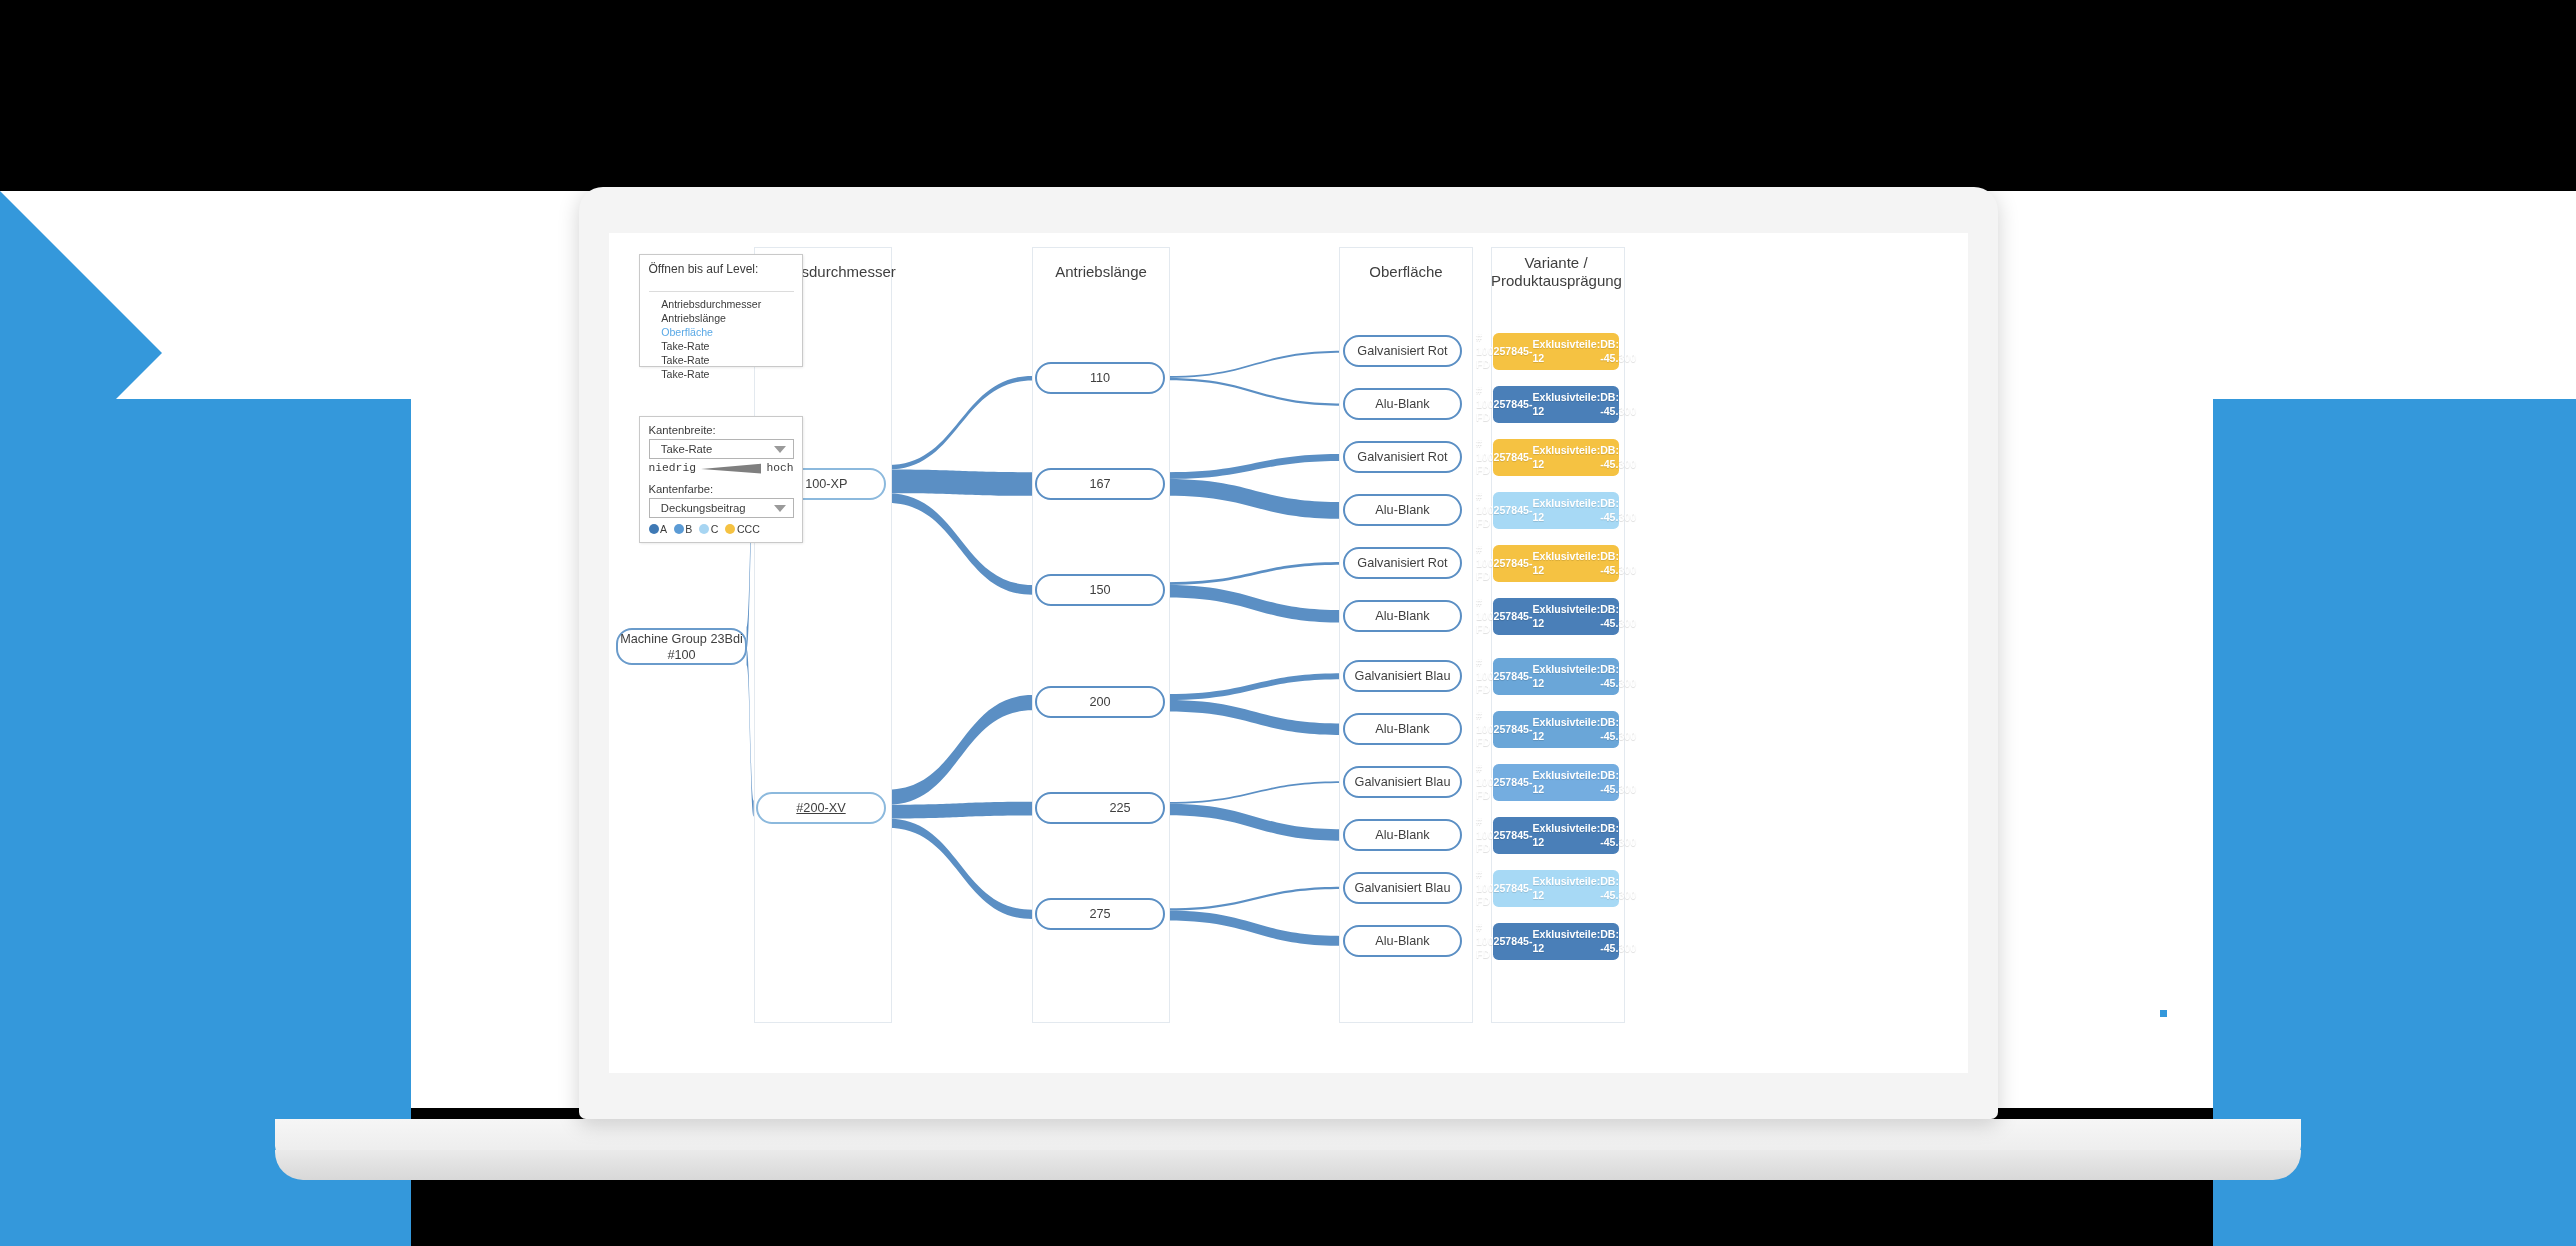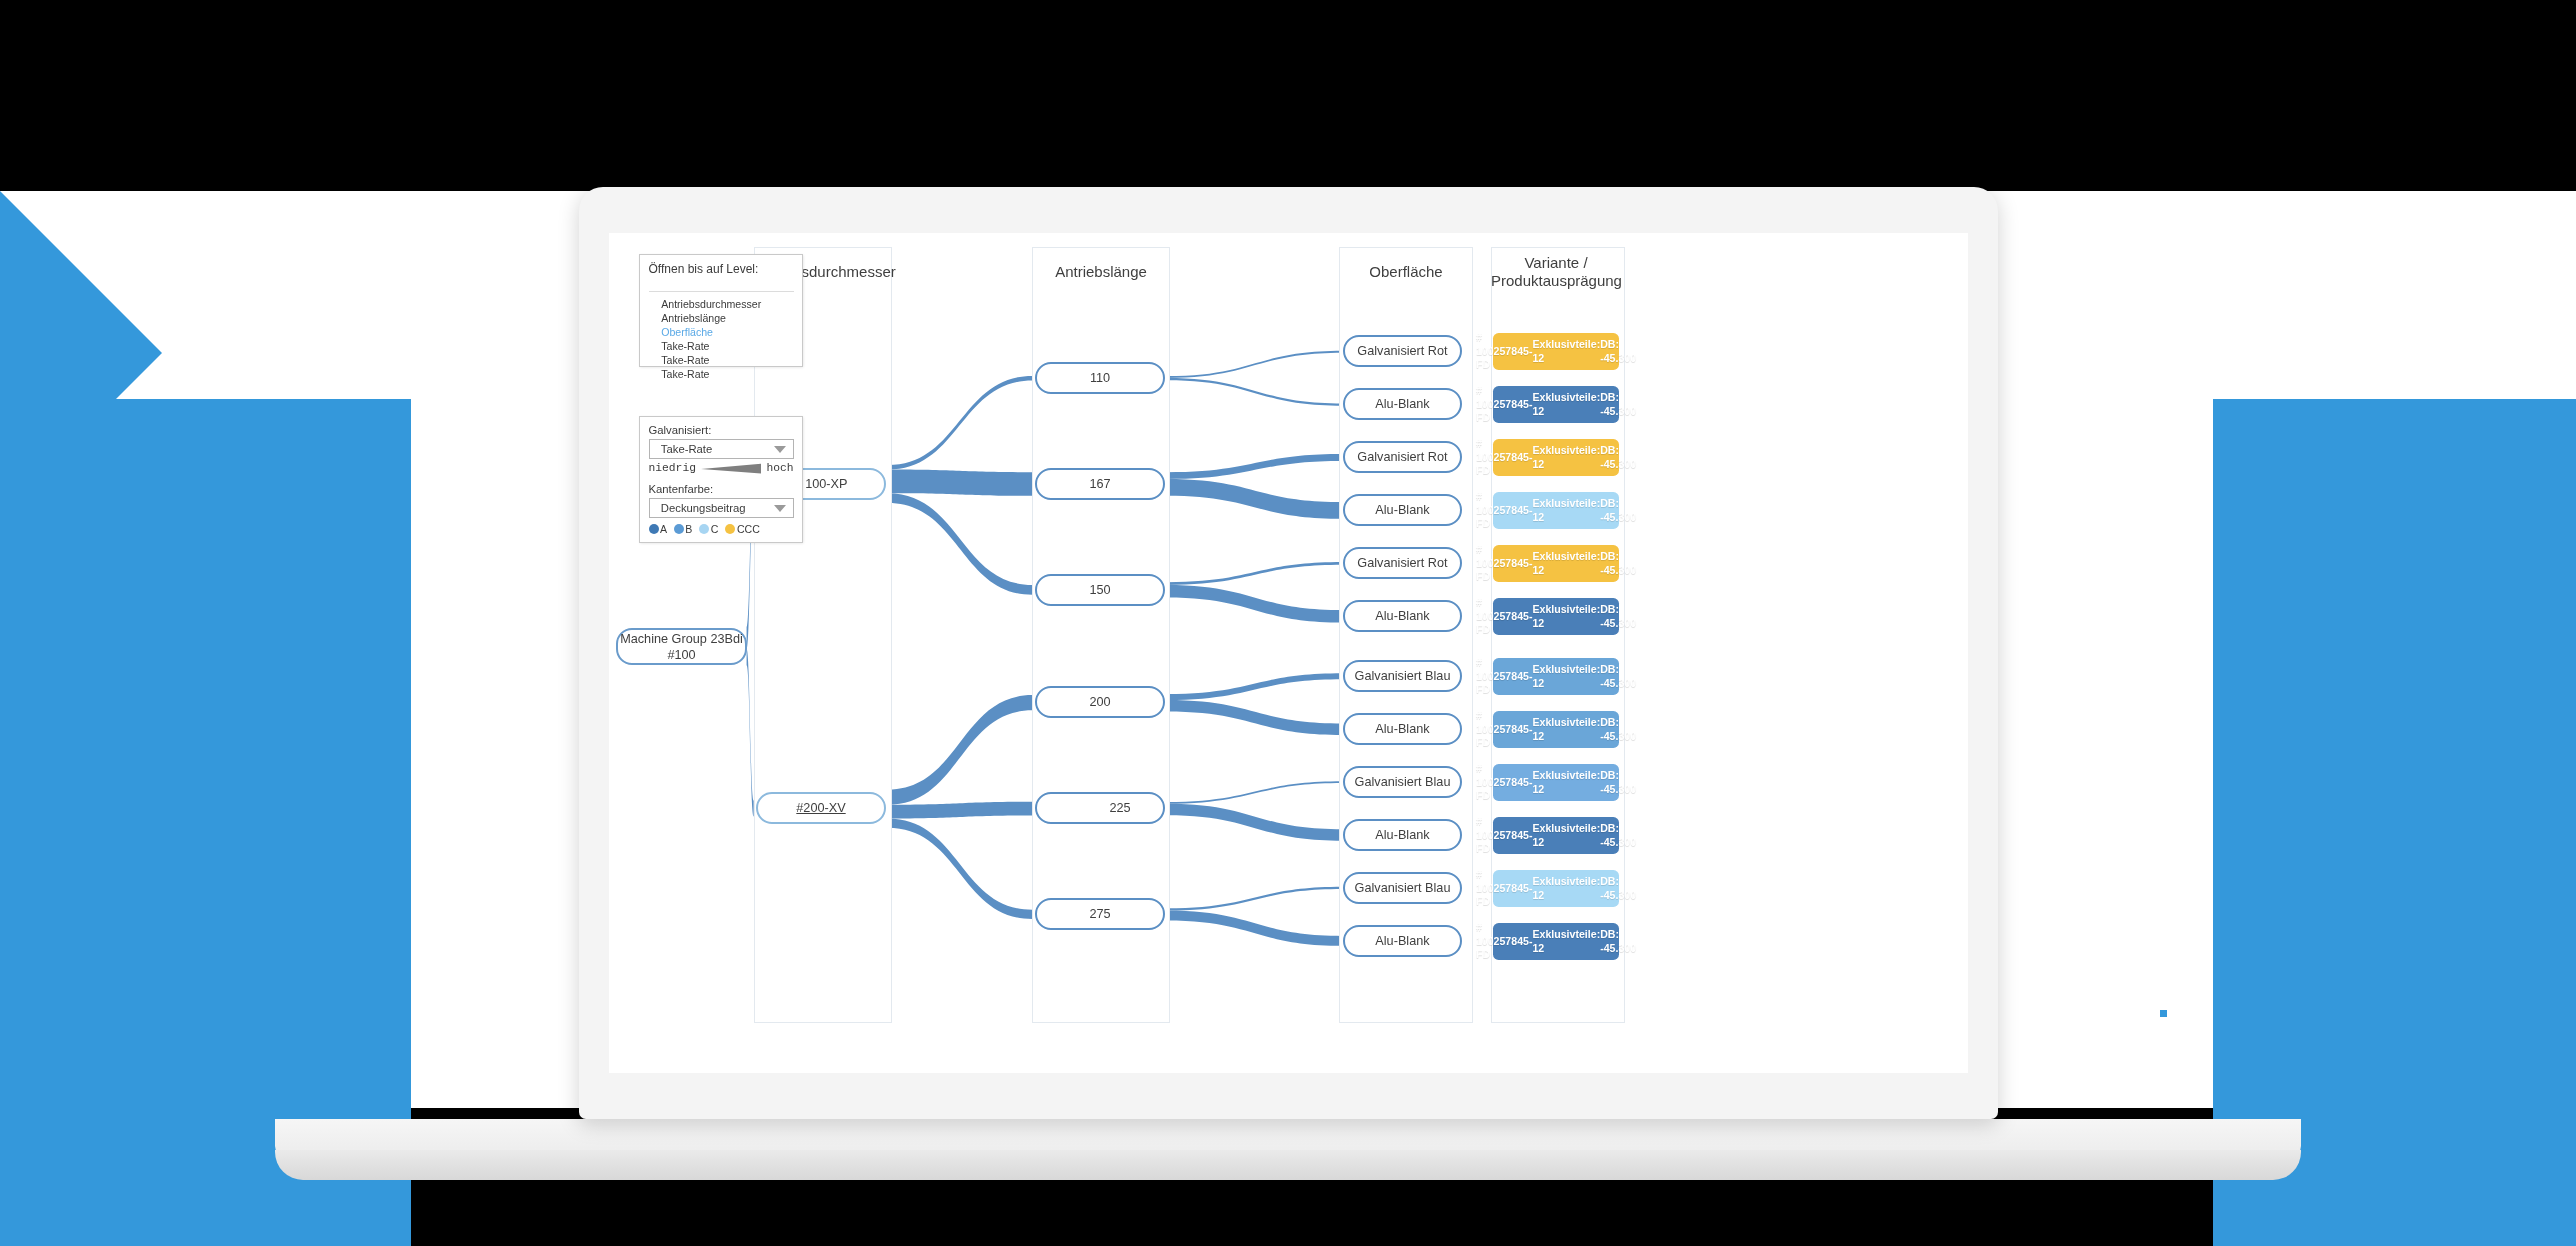--- a/index.html
+++ b/index.html
@@ -229,21 +229,21 @@
               <div class="lvl-item">Antriebsdurchmesser</div>
               <div class="lvl-item">Antriebslänge</div>
               <div class="lvl-item active">Oberfläche</div>
               <div class="lvl-item">Take-Rate</div>
               <div class="lvl-item">Take-Rate</div>
               <div class="lvl-item">Take-Rate</div>
             </div>
         </div>
 
         <div class="panel" id="panelEdge">
-          <div class="ctl-label">Galvanisiert:</div>
+          <div class="ctl-label">Kantenbreite:</div>
           <div class="select">
             <span>Take-Rate</span>
             <span class="caret"></span>
           </div>
           <div class="wedgerow">
             <span>niedrig</span>
             <svg class="wedge" viewBox="0 0 100 16" preserveAspectRatio="none">
               <polygon points="0,8.6 100,1 100,15" fill="#7f7f7f"></polygon>
             </svg>
             <span>hoch</span>

